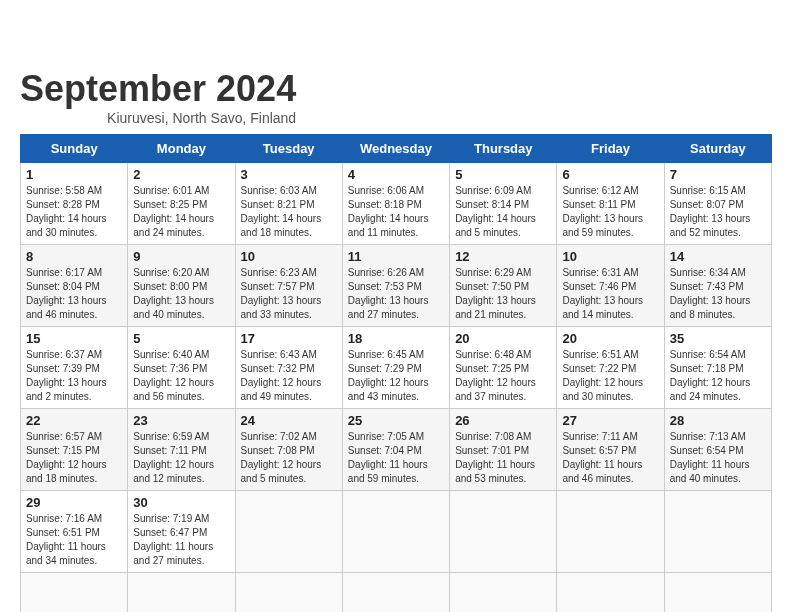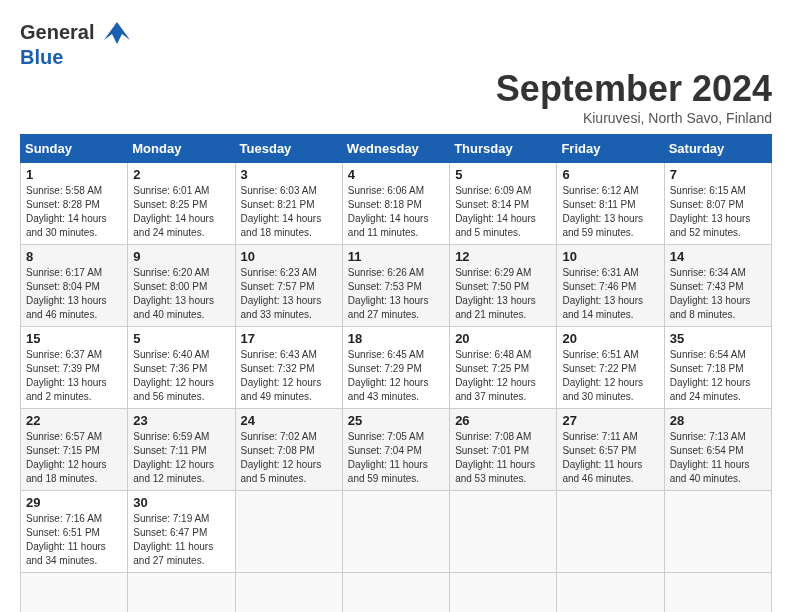--- a/index.html
+++ b/index.html
@@ -41,21 +41,21 @@
     }
     table {
       width: 100%;
       border-collapse: collapse;
       font-size: 11px;
     }
     thead tr th {
       background-color: #1a5fb0;
       color: #fff;
       padding: 6px 4px;
-      text-align: left;
+      text-align: center;
       font-size: 13px;
       font-weight: bold;
       border: 1px solid #1a5fb0;
     }
     tbody tr td {
       border: 1px solid #ccc;
       vertical-align: top;
       padding: 4px 5px;
       width: 14.28%;
       height: 80px;
@@ -77,33 +77,20 @@
       line-height: 1.4;
     }
     .empty-cell {
       background: #f9f9f9 !important;
     }
   </style>
 </head>
 <body>
 
 <div class="header">
-  <div class="logo">
-    <div class="logo-row">
-      <div>
-        <div style="font-size:20px;font-weight:bold;color:#333;line-height:1.1;">
-          <span style="color:#333;">General</span>
-          <svg style="display:inline-block;vertical-align:middle;margin-left:2px;" width="30" height="28" viewBox="0 0 30 28">
-            <polygon points="15,2 28,20 20,14 15,24 10,14 2,20" fill="#1a5fb0"></polygon>
-          </svg>
-        </div>
-        <div style="font-size:20px;font-weight:bold;color:#1a5fb0;line-height:1.1;margin-top:-2px;">Blue</div>
-      </div>
-    </div>
-  </div>
   <div class="title-block">
     <div class="month-title">September 2024</div>
     <div class="location">Kiuruvesi, North Savo, Finland</div>
   </div>
 </div>
 
 <table>
   <thead>
     <tr>
     <th>Sunday</th>

